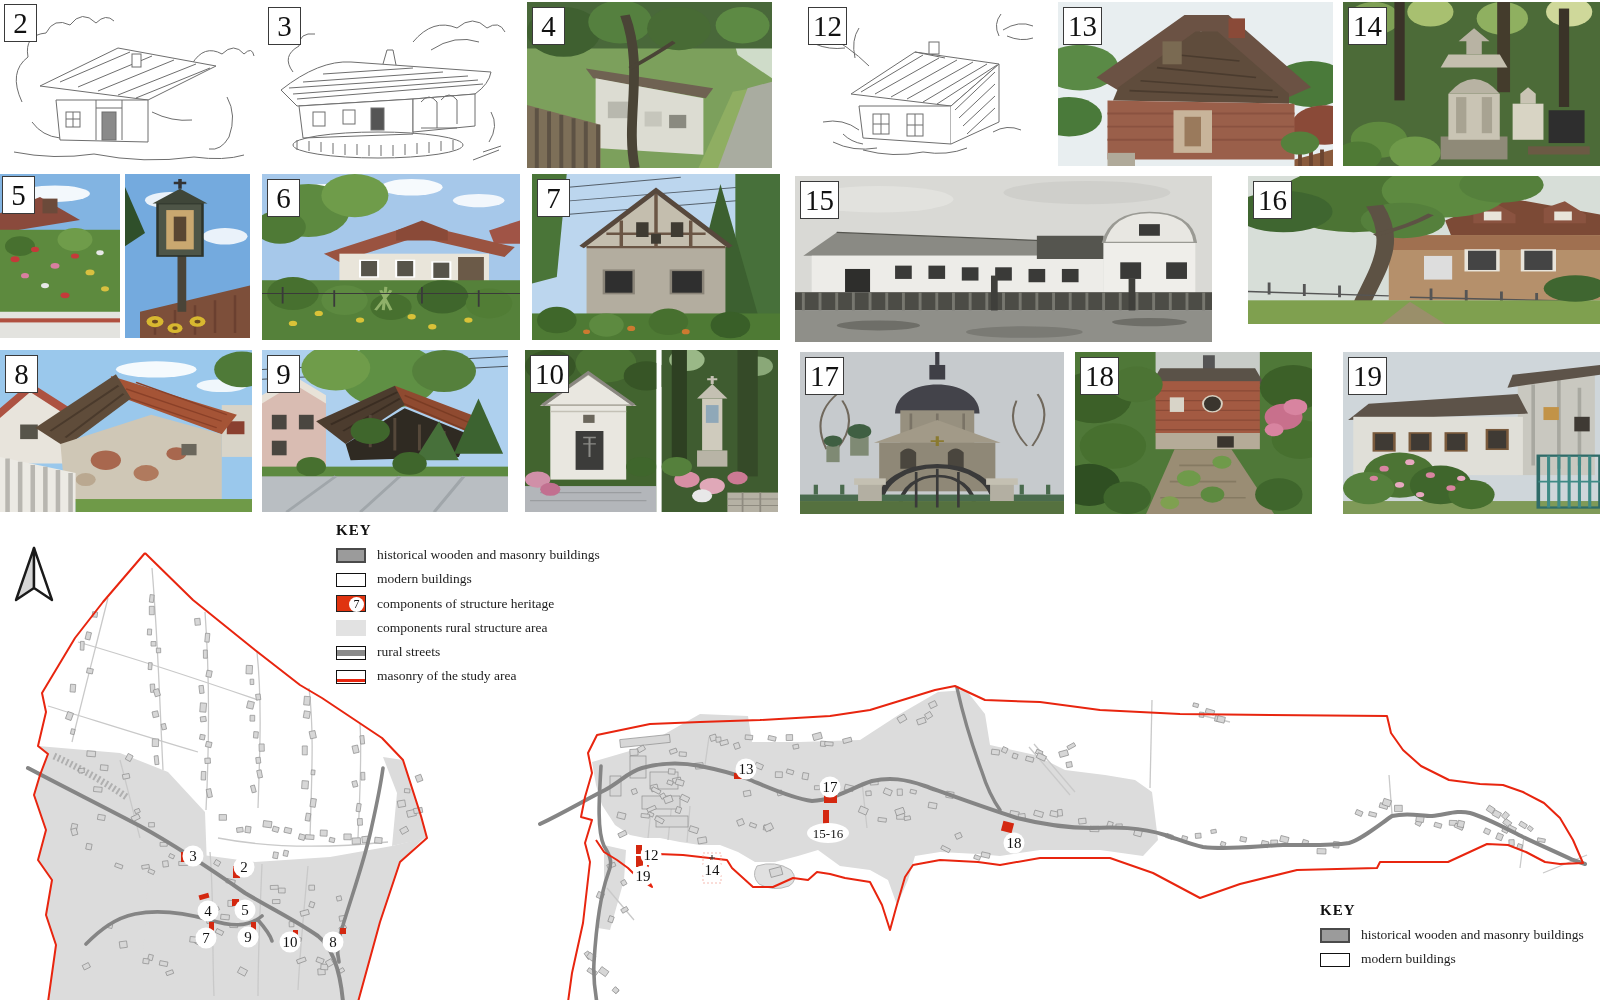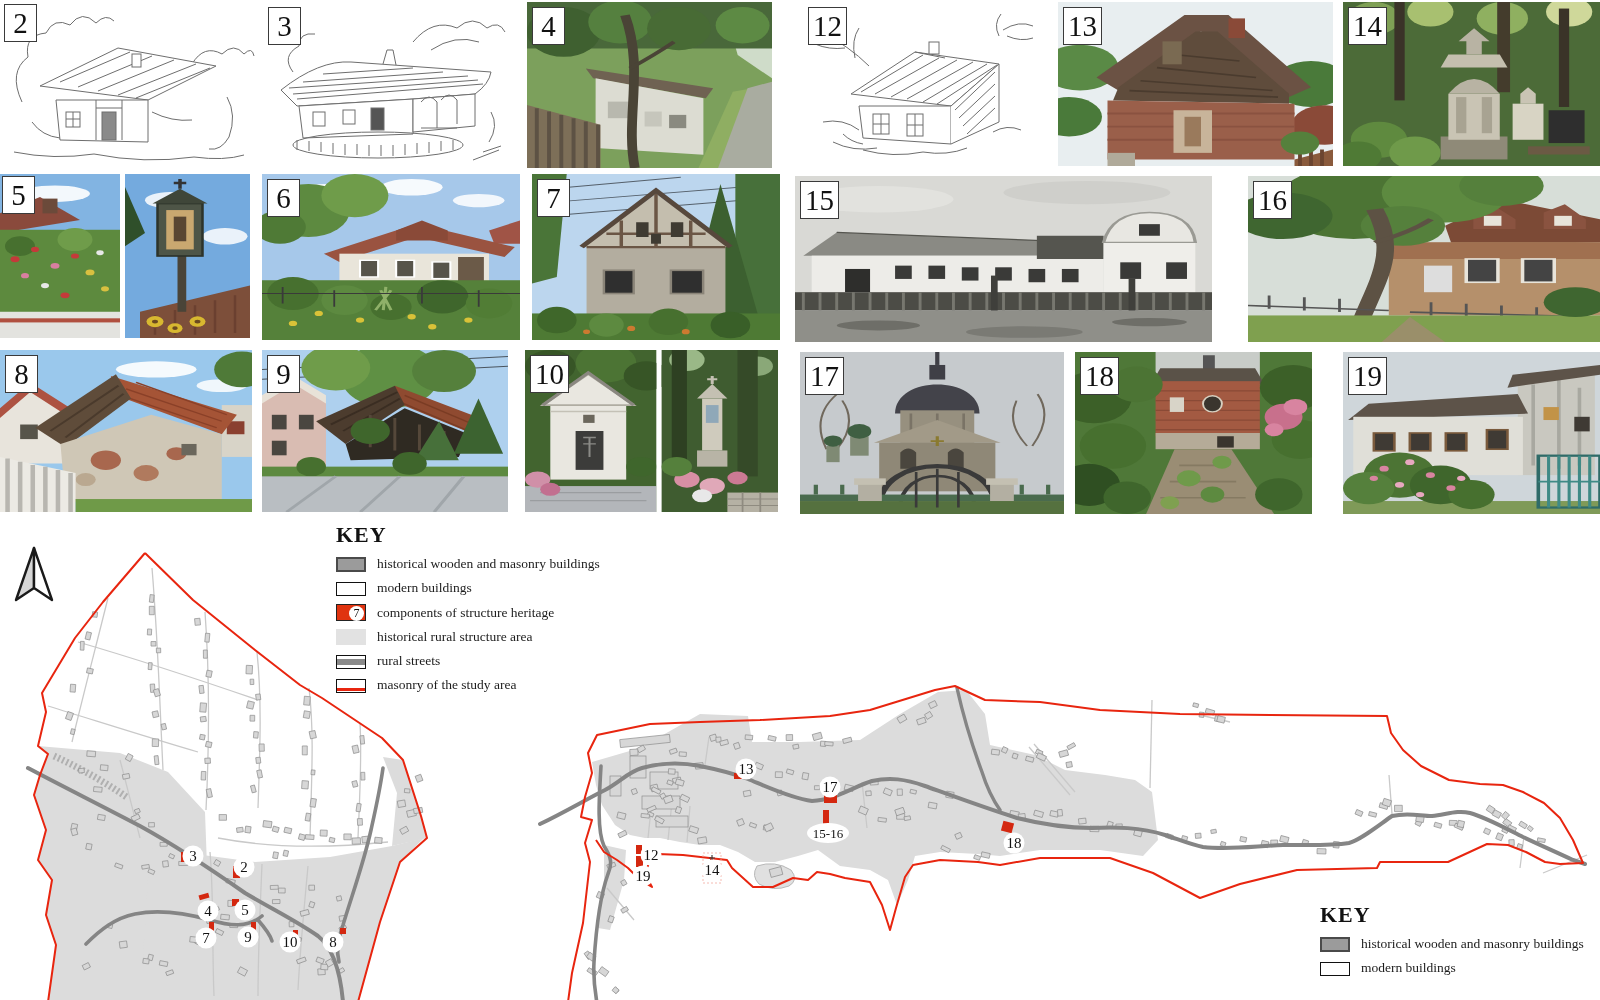--- a/index.html
+++ b/index.html
@@ -4,21 +4,21 @@
 <style>
   html,body{margin:0;padding:0;background:#fff;}
   #page{position:relative;width:1600px;height:1000px;background:#fff;overflow:hidden;
         font-family:"Liberation Serif",serif;color:#111;}
   .tile{position:absolute;overflow:hidden;background:#fff;}
   .tile svg{width:100%;height:100%;display:block;}
   .badge{position:absolute;top:5px;left:5px;background:#fff;border:1px solid #3a3a3a;
          min-width:33px;height:38px;display:flex;align-items:center;justify-content:center;
          font:29px "Liberation Serif",serif;color:#111;padding:0 4px;box-sizing:border-box;}
   .legend{position:absolute;width:270px;}
-  .legend .ltitle{font-weight:bold;font-size:22px;letter-spacing:1px;margin-bottom:8px;}
+  .legend .ltitle{font-weight:bold;font-size:15px;letter-spacing:1px;margin-bottom:8px;}
   .lrow{display:flex;align-items:flex-end;margin:8px 0;font-size:13.5px;color:#1c1c1c;}
   .sw{width:30px;height:14px;flex:none;margin-right:11px;box-sizing:border-box;position:relative;}
   .sw-historic{background:#9b9b9b;border:2px solid #4a4a4a;height:15px;}
   .sw-modern{background:#fff;border:1.5px solid #111;}
   .sw-heritage{background:#e0330f;border:1px solid #222;height:17px;}
   .sw-heritage .hbadge{position:absolute;right:1px;top:0.5px;width:15px;height:15px;border-radius:50%;
       background:#fff;display:flex;align-items:center;justify-content:center;
       font:12px "Liberation Serif",serif;color:#111;}
   .sw-area{background:#e2e2e2;border:none;height:16px;}
   .sw-street{border:1.5px solid #111;background:linear-gradient(to bottom,#fff 24%,#8a8a8a 24%,#8a8a8a 76%,#fff 76%);}
@@ -304,21 +304,21 @@
       <rect x="0" y="81" width="100" height="19" fill="#8f8f89"></rect>
       <ellipse cx="20" cy="90" rx="10" ry="3" fill="#6e6e68"></ellipse>
       <ellipse cx="55" cy="94" rx="14" ry="3.5" fill="#7a7a74"></ellipse>
       <ellipse cx="85" cy="88" rx="9" ry="2.5" fill="#6e6e68"></ellipse>
       <rect x="47" y="60" width="1.6" height="21" fill="#3f3f3b"></rect>
       <rect x="80" y="62" width="1.6" height="19" fill="#3f3f3b"></rect>
     </svg>
     <div class="badge">15</div>
   </div>
 
-  <div class="tile" style="left:1248px;top:176px;width:352px;height:166px;">
+  <div class="tile" style="left:1248px;top:176px;width:352px;height:148px;">
     <svg viewBox="0 0 100 100" preserveAspectRatio="none">
       <rect width="100" height="100" fill="#d7ded8"></rect>
       <polygon points="56,30 72,14 100,26 100,40 58,42" fill="#7c4a36"></polygon>
       <polygon points="64,24 70,18 76,26 76,32 64,32" fill="#8a5340"></polygon>
       <rect x="67" y="24" width="5" height="6" fill="#e8e4da"></rect>
       <polygon points="84,22 90,17 96,26 96,32 84,32" fill="#8a5340"></polygon>
       <rect x="87" y="24" width="5" height="6" fill="#e8e4da"></rect>
       <rect x="40" y="40" width="60" height="44" fill="#b5906b"></rect>
       <rect x="40" y="40" width="60" height="10" fill="#a07050"></rect>
       <rect x="62" y="50" width="9" height="14" fill="#444" stroke="#e8e4da" stroke-width="1"></rect>
@@ -984,21 +984,21 @@
       <span>modern buildings</span>
     </div>
     <div class="lrow">
       <span class="sw sw-heritage">
           <span class="hbadge">7</span>
         </span>
       <span>components of structure heritage</span>
     </div>
     <div class="lrow">
       <span class="sw sw-area"></span>
-      <span>historical rural structure area</span>
+      <span>components rural structure area</span>
     </div>
     <div class="lrow">
       <span class="sw sw-street"></span>
       <span>rural streets</span>
     </div>
     <div class="lrow">
       <span class="sw sw-boundary"></span>
       <span>masonry of the study area</span>
     </div>
   </div>

